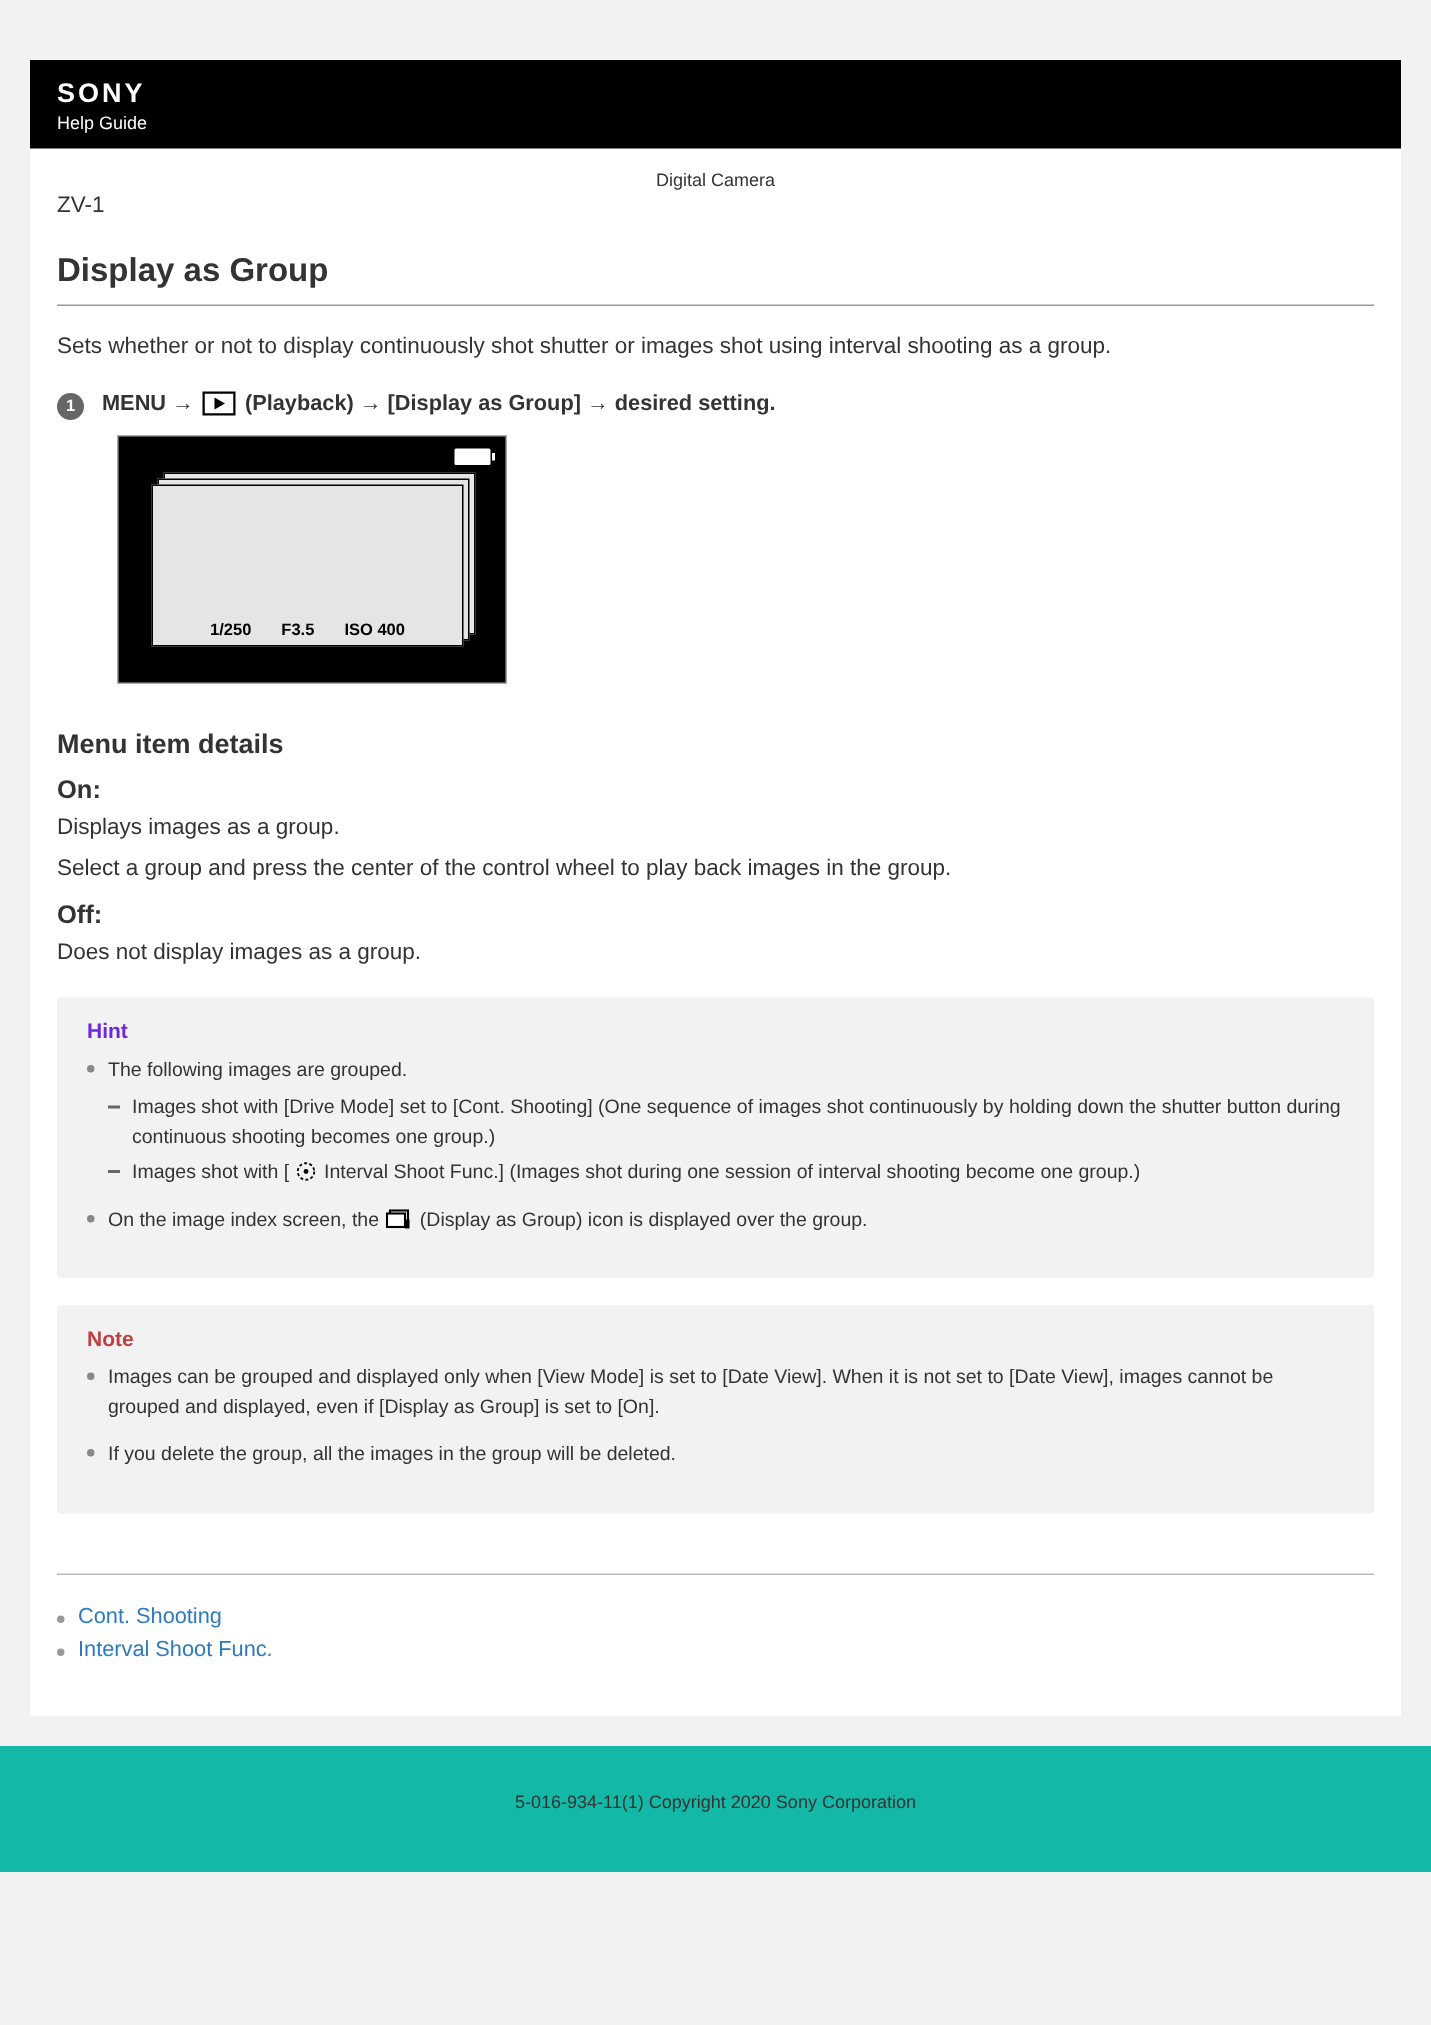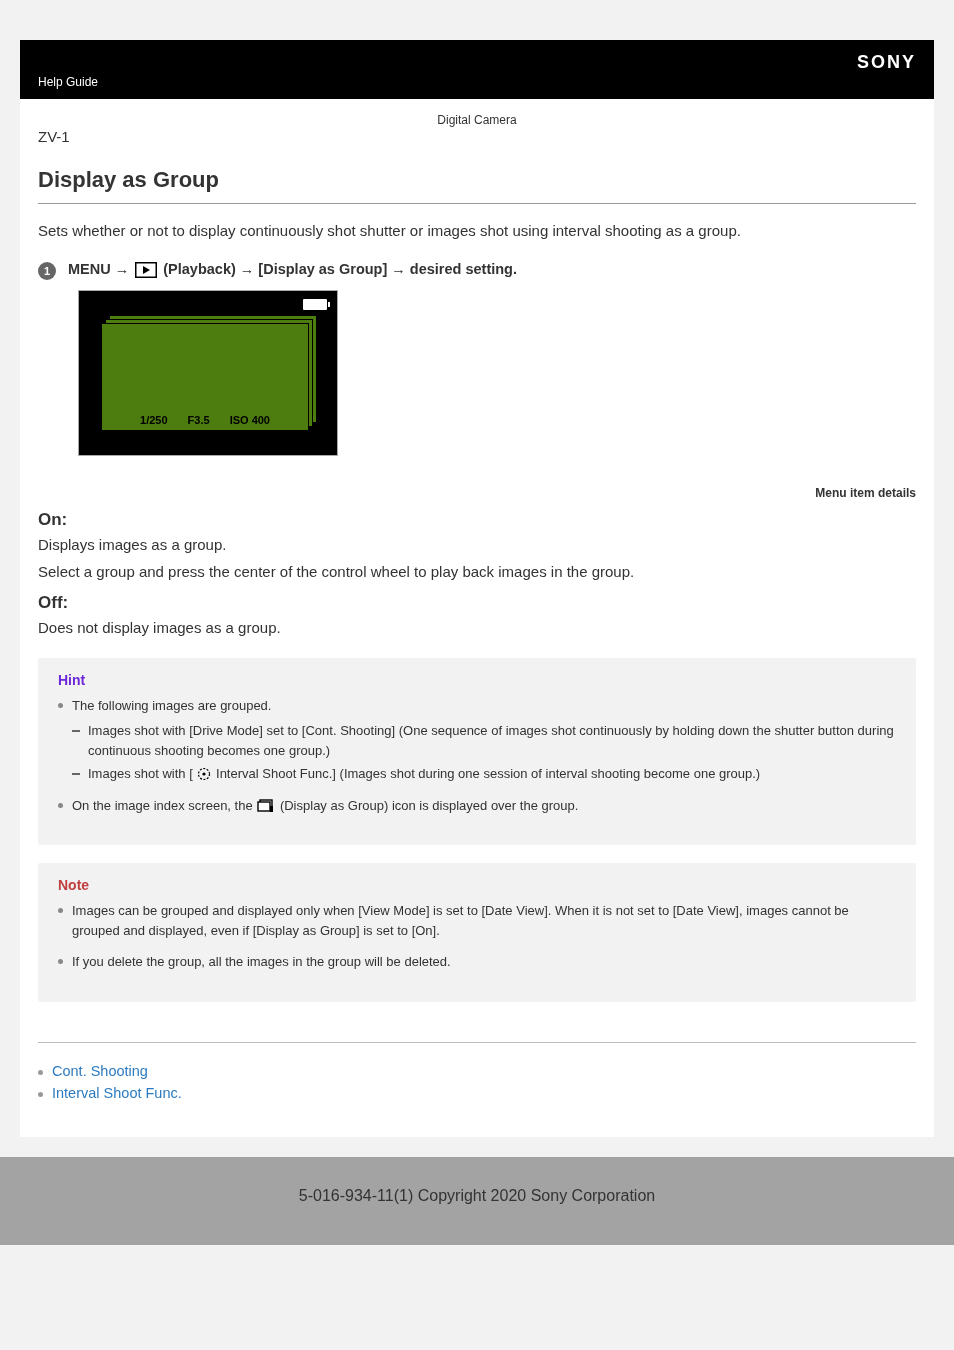--- a/index.html
+++ b/index.html
@@ -16,21 +16,20 @@
     .header-bar {
       background: #000;
       color: #fff;
       padding: 12px 18px 10px 18px;
     }
     .sony-logo {
       font-family: Arial, sans-serif;
       font-weight: bold;
       font-size: 18px;
       letter-spacing: 2px;
-      text-align: right;
     }
     .help-guide {
       font-size: 12px;
       margin-top: 2px;
     }
     .content {
       padding: 14px 18px 30px 18px;
     }
     .product-label { font-size: 12px; color: #333; text-align: center; }
     .product-model { font-size: 15px; margin-top: 1px; }
@@ -85,38 +84,38 @@
       content: ''; position: absolute; right: -3px; top: 3px;
       width: 2px; height: 5px; background: #fff;
     }
     .stack {
       position: absolute;
       top: 22px; left: 20px;
       width: 222px; height: 120px;
     }
     .card {
       position: absolute;
-      background: #4d7c0f;
+      background: #e5e5e5;
       border: 1px solid #000;
     }
     .card3 { top: 0; left: 8px; width: 208px; height: 108px; }
     .card2 { top: 4px; left: 4px; width: 208px; height: 108px; }
     .card1 { top: 8px; left: 0; width: 208px; height: 108px; }
     .card-info {
       position: absolute;
       bottom: 4px; left: 0; right: 0;
       display: flex; justify-content: space-around;
       font-family: Arial, sans-serif;
       font-size: 11px; font-weight: bold;
       color: #000;
       padding: 0 28px;
     }
     h2.section-heading {
-      font-size: 12px; font-weight: bold;
-      margin-top: 30px; margin-bottom: 10px; text-align: right;
+      font-size: 18px; font-weight: bold;
+      margin-top: 30px; margin-bottom: 10px;
     }
     .item-label { font-size: 17px; font-weight: bold; margin-top: 10px; }
     .item-desc { font-size: 15px; margin-top: 4px; line-height: 1.5; }
     .callout {
       background: #f2f2f2;
       padding: 14px 20px 18px 20px;
       margin-top: 18px;
       border-radius: 2px;
     }
     .callout-title { font-size: 14px; font-weight: bold; margin-bottom: 8px; }
@@ -180,24 +179,24 @@
       background: #999;
       border-radius: 50%;
     }
     .related-list a {
       color: #2d7bbf;
       text-decoration: none;
       text-align: right;
     }
     .footer {
       text-align: center;
-      font-size: 16px;
+      font-size: 12px;
       color: #333;
       padding: 30px 0 40px 0;
-      background: #a3a3a3;
+      background: #14b8a6;
     }
   </style>
 </head>
 <body>
 
 <div class="page-wrap">
   <div class="header-bar">
     <div class="sony-logo">SONY</div>
     <div class="help-guide">Help Guide</div>
   </div>

